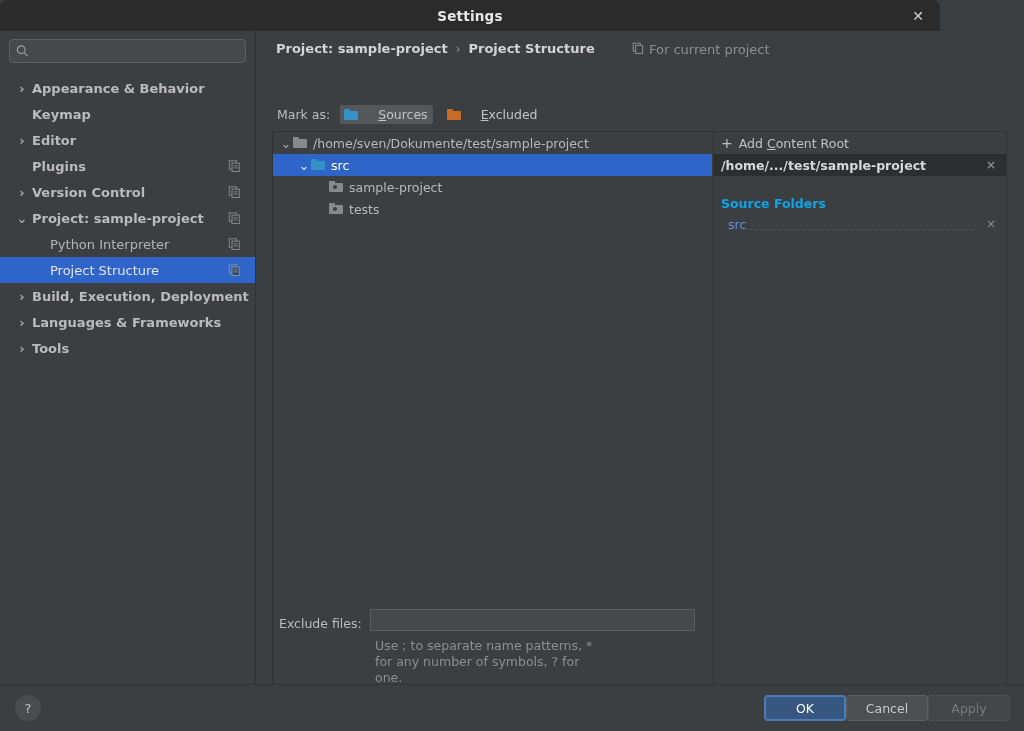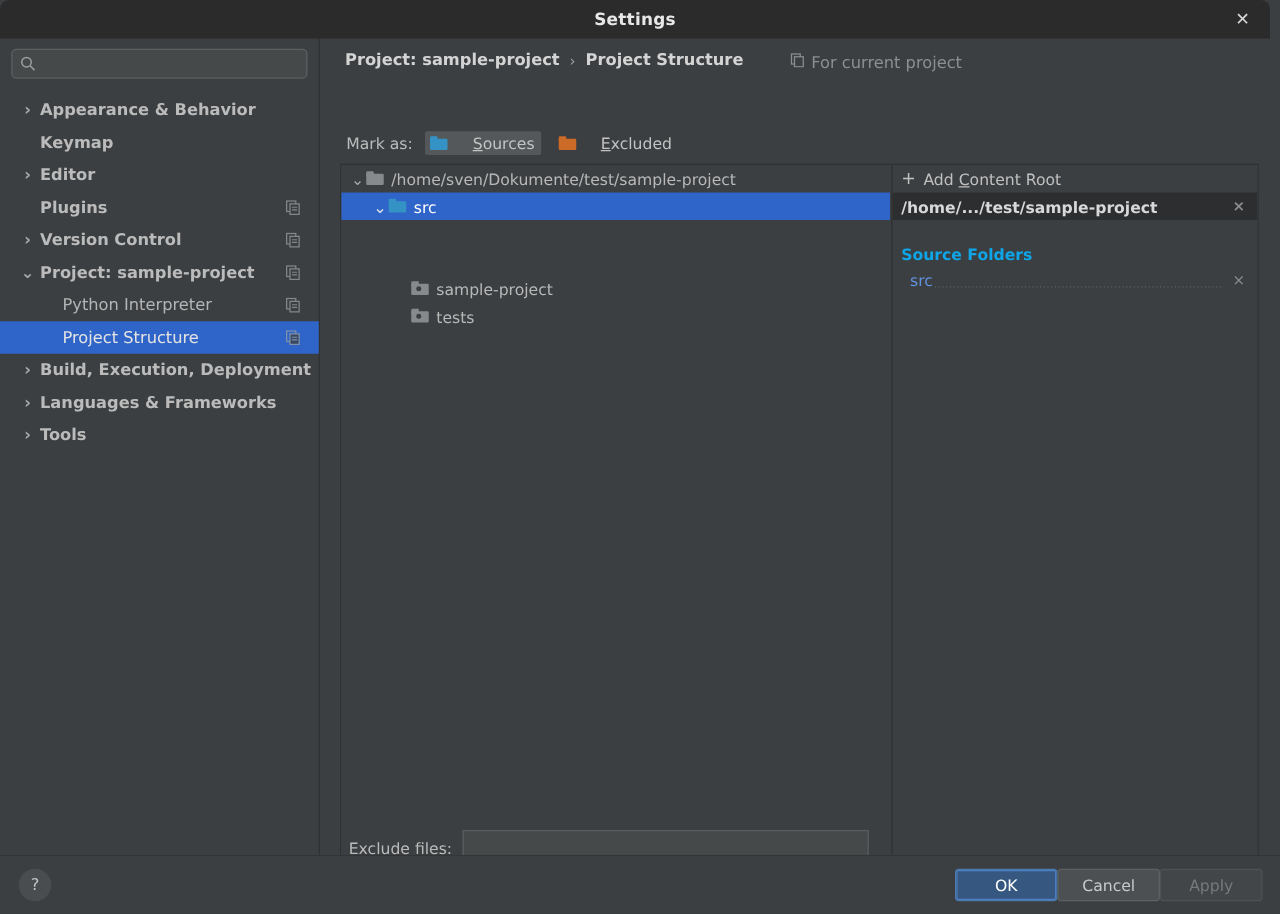--- a/index.html
+++ b/index.html
@@ -8,21 +8,21 @@
     background: #3c3f41;
     font-family: "DejaVu Sans", "Liberation Sans", sans-serif;
     font-size: 13px;
     color: #bbbbbb;
     overflow: hidden;
   }
   #app { position: relative; width: 1024px; height: 731px; background: #3c3f41; }
 
   
   .titlebar {
-    position: absolute; left: 0; top: 0; width: 1016px; height: 31px;
+    position: absolute; left: 0; top: 0; width: 940px; height: 31px;
     background: #2b2b2b;
     border-top-left-radius: 7px; border-top-right-radius: 7px;
     display: flex; align-items: center; justify-content: center;
   }
   .titlebar-title {
     font-size: 13.5px; font-weight: bold; color: #e8e8e8; letter-spacing: .2px;
   }
   .titlebar-close {
     position: absolute; right: 13px; top: 50%; transform: translateY(-50%);
     width: 18px; height: 18px; line-height: 18px; text-align: center;
@@ -368,37 +368,38 @@
             <div class="tree-row" style="padding-left: 6px;">
               <span class="tree-arrow">⌄</span>
               <span class="tree-ic"><span class="folder-ic" style="display:inline-block"><b style="background:#868a8c"></b><i style="background:#868a8c"></i></span></span>
               <span>/home/sven/Dokumente/test/sample-project</span>
             </div>
             <div class="tree-row selected" style="padding-left: 24px;">
               <span class="tree-arrow">⌄</span>
               <span class="tree-ic"><span class="folder-ic" style="display:inline-block"><b style="background:#3592c4"></b><i style="background:#3592c4"></i></span></span>
               <span>src</span>
             </div>
-            <div class="tree-row" style="padding-left: 42px; margin-top: 44px;">
+            <div class="tree-row" style="padding-left: 42px;">
               <span class="tree-arrow"></span>
               <span class="tree-ic"><span class="mod-ic"><b></b><i></i><s></s></span></span>
               <span>sample-project</span>
             </div>
             <div class="tree-row" style="padding-left: 42px;">
               <span class="tree-arrow"></span>
               <span class="tree-ic"><span class="mod-ic"><b></b><i></i><s></s></span></span>
               <span>tests</span>
             </div>
           </div>
 
         <div class="exclude-area">
           <div class="exclude-row">
             <span class="exclude-label">Exclude files:</span>
             <input class="exclude-input" type="text" value="" placeholder="" style="">
           </div>
+          <div class="exclude-hint">Use ; to separate name patterns, * for any number of symbols, ? for one.</div>
         </div>
       </div>
 
       <div class="roots-col">
         <div class="add-root">
           <span class="plus-ic">+</span>
           <span><span>Add </span><u>C</u><span>ontent Root</span></span>
         </div>
         <div class="root-header">
           <span>/home/.../test/sample-project</span>

